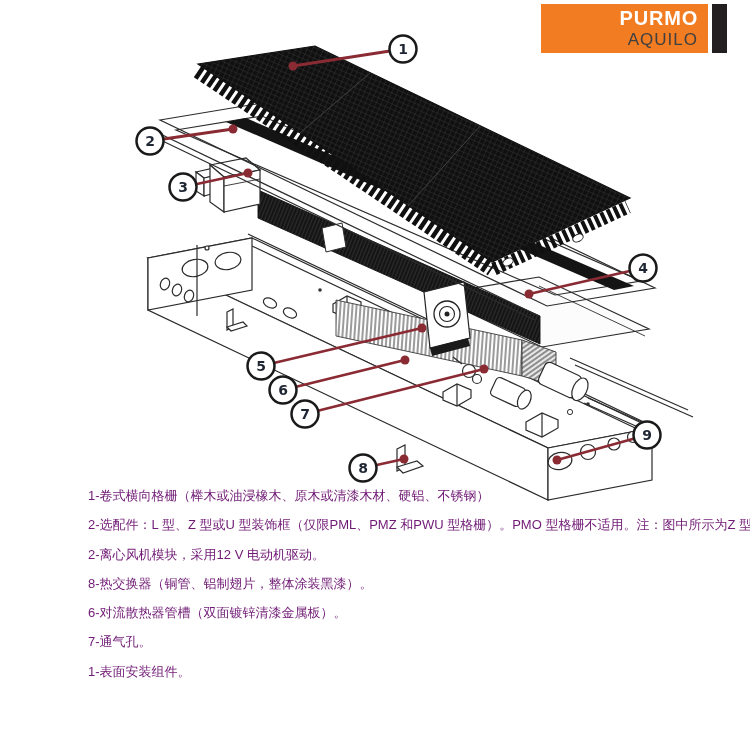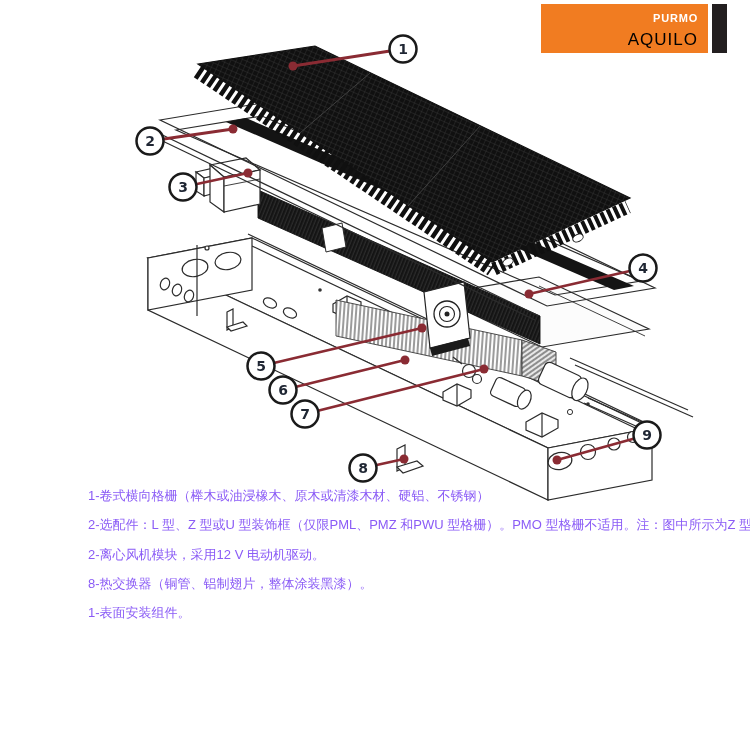--- a/index.html
+++ b/index.html
@@ -2,28 +2,28 @@
 <html><head>
 <meta charset="utf-8">
 <style>
   html,body{margin:0;padding:0;background:#fff;}
   .page{position:relative;width:750px;height:740px;background:#ffffff;overflow:hidden;
         font-family:"Liberation Sans",sans-serif;}
   
   .brand-bar{position:absolute;left:541px;top:4px;width:167px;height:49px;background:#F17C21;
              display:flex;flex-direction:column;justify-content:center;align-items:flex-end;
              padding-right:10px;box-sizing:border-box;}
-  .brand-name{font-size:11px;font-weight:bold;color:#ffffff;letter-spacing:.8px;line-height:21px;text-align:center;}
-  .brand-sub{font-size:17px;font-weight:normal;color:#000000;letter-spacing:1px;line-height:21px;}
+  .brand-name{font-size:20px;font-weight:bold;color:#ffffff;letter-spacing:.8px;line-height:21px;text-align:center;}
+  .brand-sub{font-size:17px;font-weight:normal;color:#404040;letter-spacing:1px;line-height:21px;}
   .brand-tab{position:absolute;left:712px;top:4px;width:15px;height:49px;background:#231F20;}
   
   .diagram-svg{position:absolute;left:0;top:0;width:750px;height:740px;}
   
   .parts-list{position:absolute;left:88px;top:489px;width:655px;}
-  .pl-item{margin:0 0 16.3px 0;font-size:13px;line-height:13px;color:#8b5cf6;white-space:nowrap;}
+  .pl-item{margin:0 0 16.3px 0;font-size:13px;line-height:13px;color:#701a75;white-space:nowrap;}
 </style>
 </head>
 <body>
 
 <div class="page">
 
   <div class="brand-bar">
     <div class="brand-name">PURMO</div>
     <div class="brand-sub">AQUILO</div>
   </div>
@@ -231,15 +231,17 @@
         <text x="647" y="440" fill="#1f2633">9</text>
       </g>
     </g>
   </svg>
 
   <div class="parts-list">
     <div class="pl-item">1-卷式横向格栅（榉木或油浸橡木、原木或清漆木材、硬铝、不锈钢）</div>
     <div class="pl-item">2-选配件：L 型、Z 型或U 型装饰框（仅限PML、PMZ 和PWU 型格栅）。PMO 型格栅不适用。注：图中所示为Z 型框。</div>
     <div class="pl-item">2-离心风机模块，采用12 V 电动机驱动。</div>
     <div class="pl-item">8-热交换器（铜管、铝制翅片，整体涂装黑漆）。</div>
+    <div class="pl-item">6-对流散热器管槽（双面镀锌清漆金属板）。</div>
+    <div class="pl-item">7-通气孔。</div>
     <div class="pl-item">1-表面安装组件。</div>
   </div>
 </div>
 
 </body></html>

